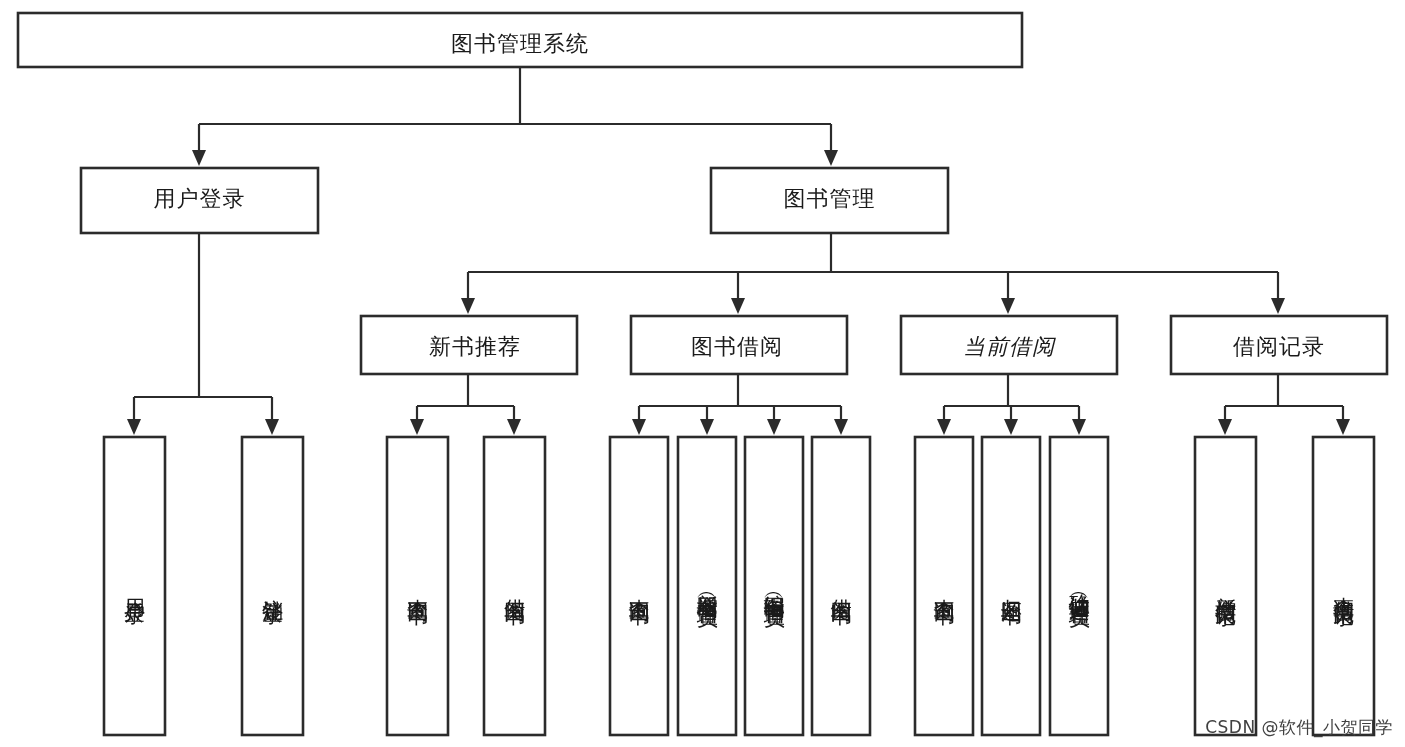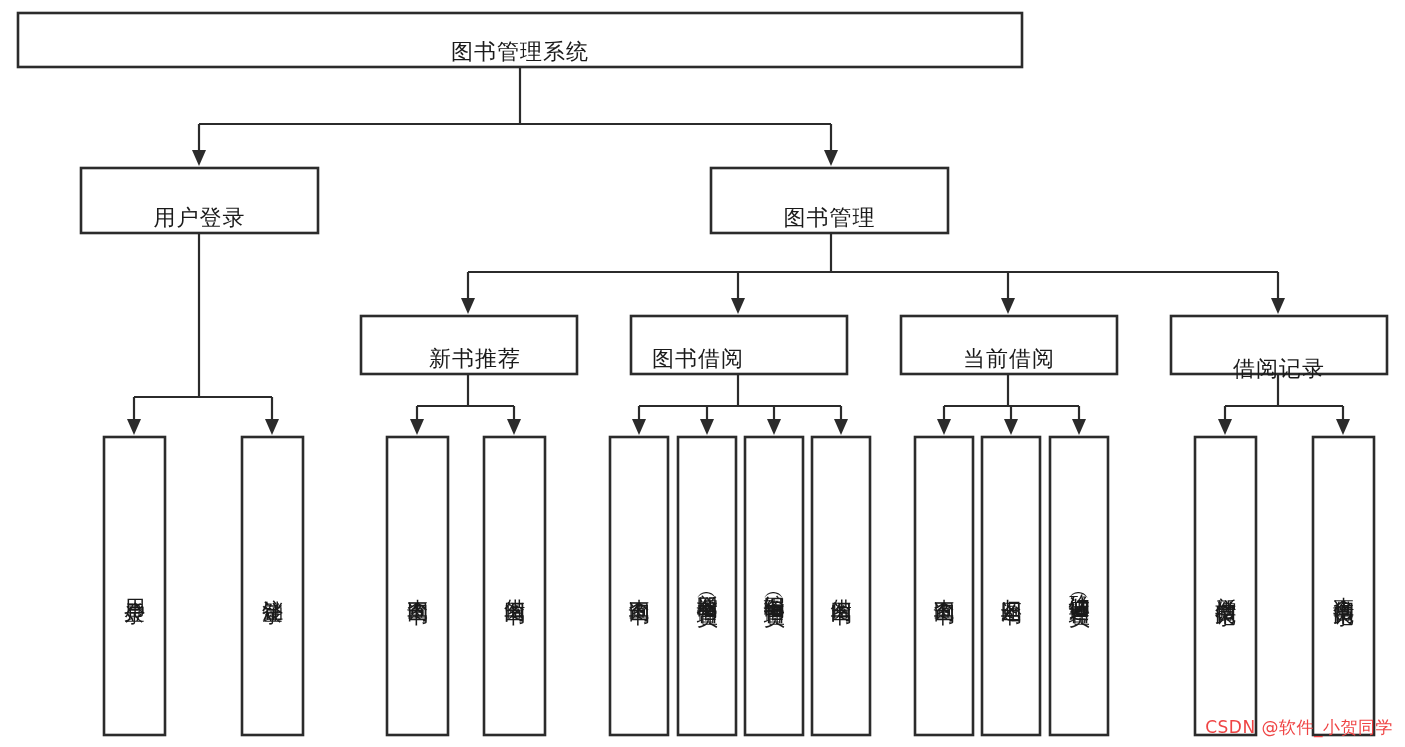--- a/index.html
+++ b/index.html
@@ -60,38 +60,39 @@
     font-family: "DejaVu Sans", "Liberation Sans", sans-serif;
     font-size: 21px;
     line-height: 1.08;
     letter-spacing: 2px;
     color: #1a1a1a;
     white-space: nowrap;
   }
   .ht-wrap {
     position: absolute;
     display: flex;
-    align-items: flex-end;
+    align-items: flex-start;
     justify-content: center;
     pointer-events: none;
+    margin-top: 16px;
   }
   .ht-text {
     font-family: "DejaVu Sans", "Liberation Sans", sans-serif;
     font-size: 22px;
     color: #1a1a1a;
     white-space: nowrap;
     letter-spacing: 1px;
   }
   #watermark {
     position: absolute;
     right: 12px;
     bottom: 8px;
     font-family: "DejaVu Sans", "Liberation Sans", sans-serif;
     font-size: 17px;
-    color: #ef4444;
+    color: #404040;
     letter-spacing: 0.5px;
     user-select: none;
     white-space: nowrap;
   }
 </style>
 </head>
 <body>
 
 <div id="diagram-root">
 
@@ -182,24 +183,24 @@
       </div>
       <div class="ht-wrap" style="left: 81px; top: 168px; width: 237px; height: 65px;">
         <span class="ht-text">用户登录</span>
       </div>
       <div class="ht-wrap" style="left: 711px; top: 168px; width: 237px; height: 65px; border-radius: 16px;">
         <span class="ht-text">图书管理</span>
       </div>
       <div class="ht-wrap" style="left: 361px; top: 316px; width: 228px; height: 58px;">
         <span class="ht-text">新书推荐</span>
       </div>
-      <div class="ht-wrap" style="left: 605px; top: 316px; width: 186px; height: 58px;">
+      <div class="ht-wrap" style="left: 644px; top: 316px; width: 186px; height: 58px;">
         <span class="ht-text">图书借阅</span>
       </div>
-      <div class="ht-wrap" style="left: 901px; top: 316px; width: 216px; height: 58px;">
+      <div class="ht-wrap" style="left: 901px; top: 316px; width: 216px; height: 58px; font-style: italic;">
         <span class="ht-text">当前借阅</span>
       </div>
       <div class="ht-wrap" style="left: 1171px; top: 316px; width: 216px; height: 68px;">
         <span class="ht-text">借阅记录</span>
       </div>
       <div class="vt-wrap" style="left: 104px; top: 437px; width: 61px; height: 298px;">
         <span class="vt-text">用户登录</span>
       </div>
       <div class="vt-wrap" style="left: 242px; top: 437px; width: 61px; height: 298px;">
         <span class="vt-text">注销登录</span>

